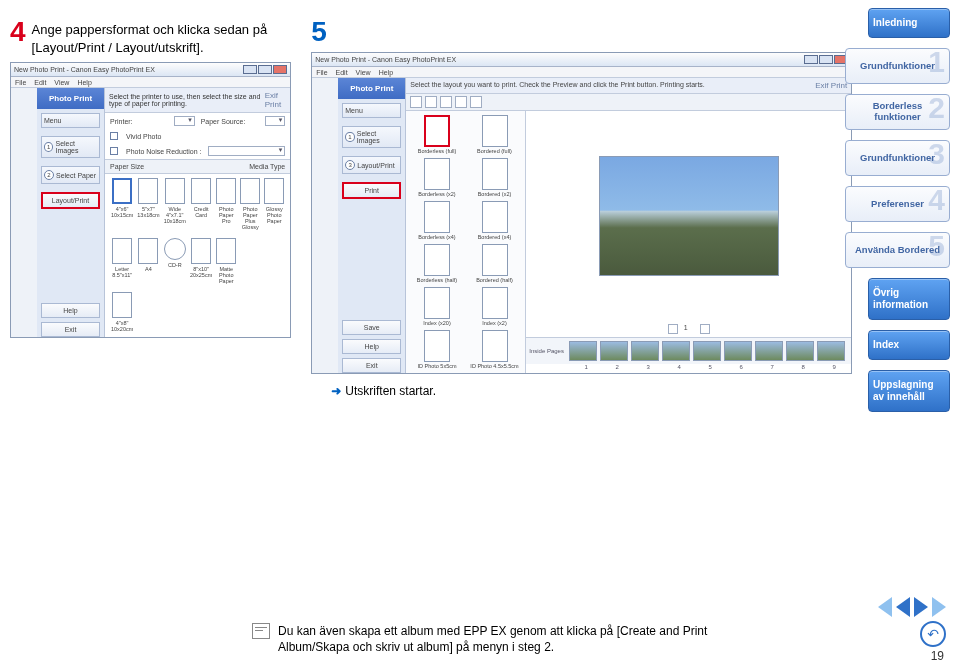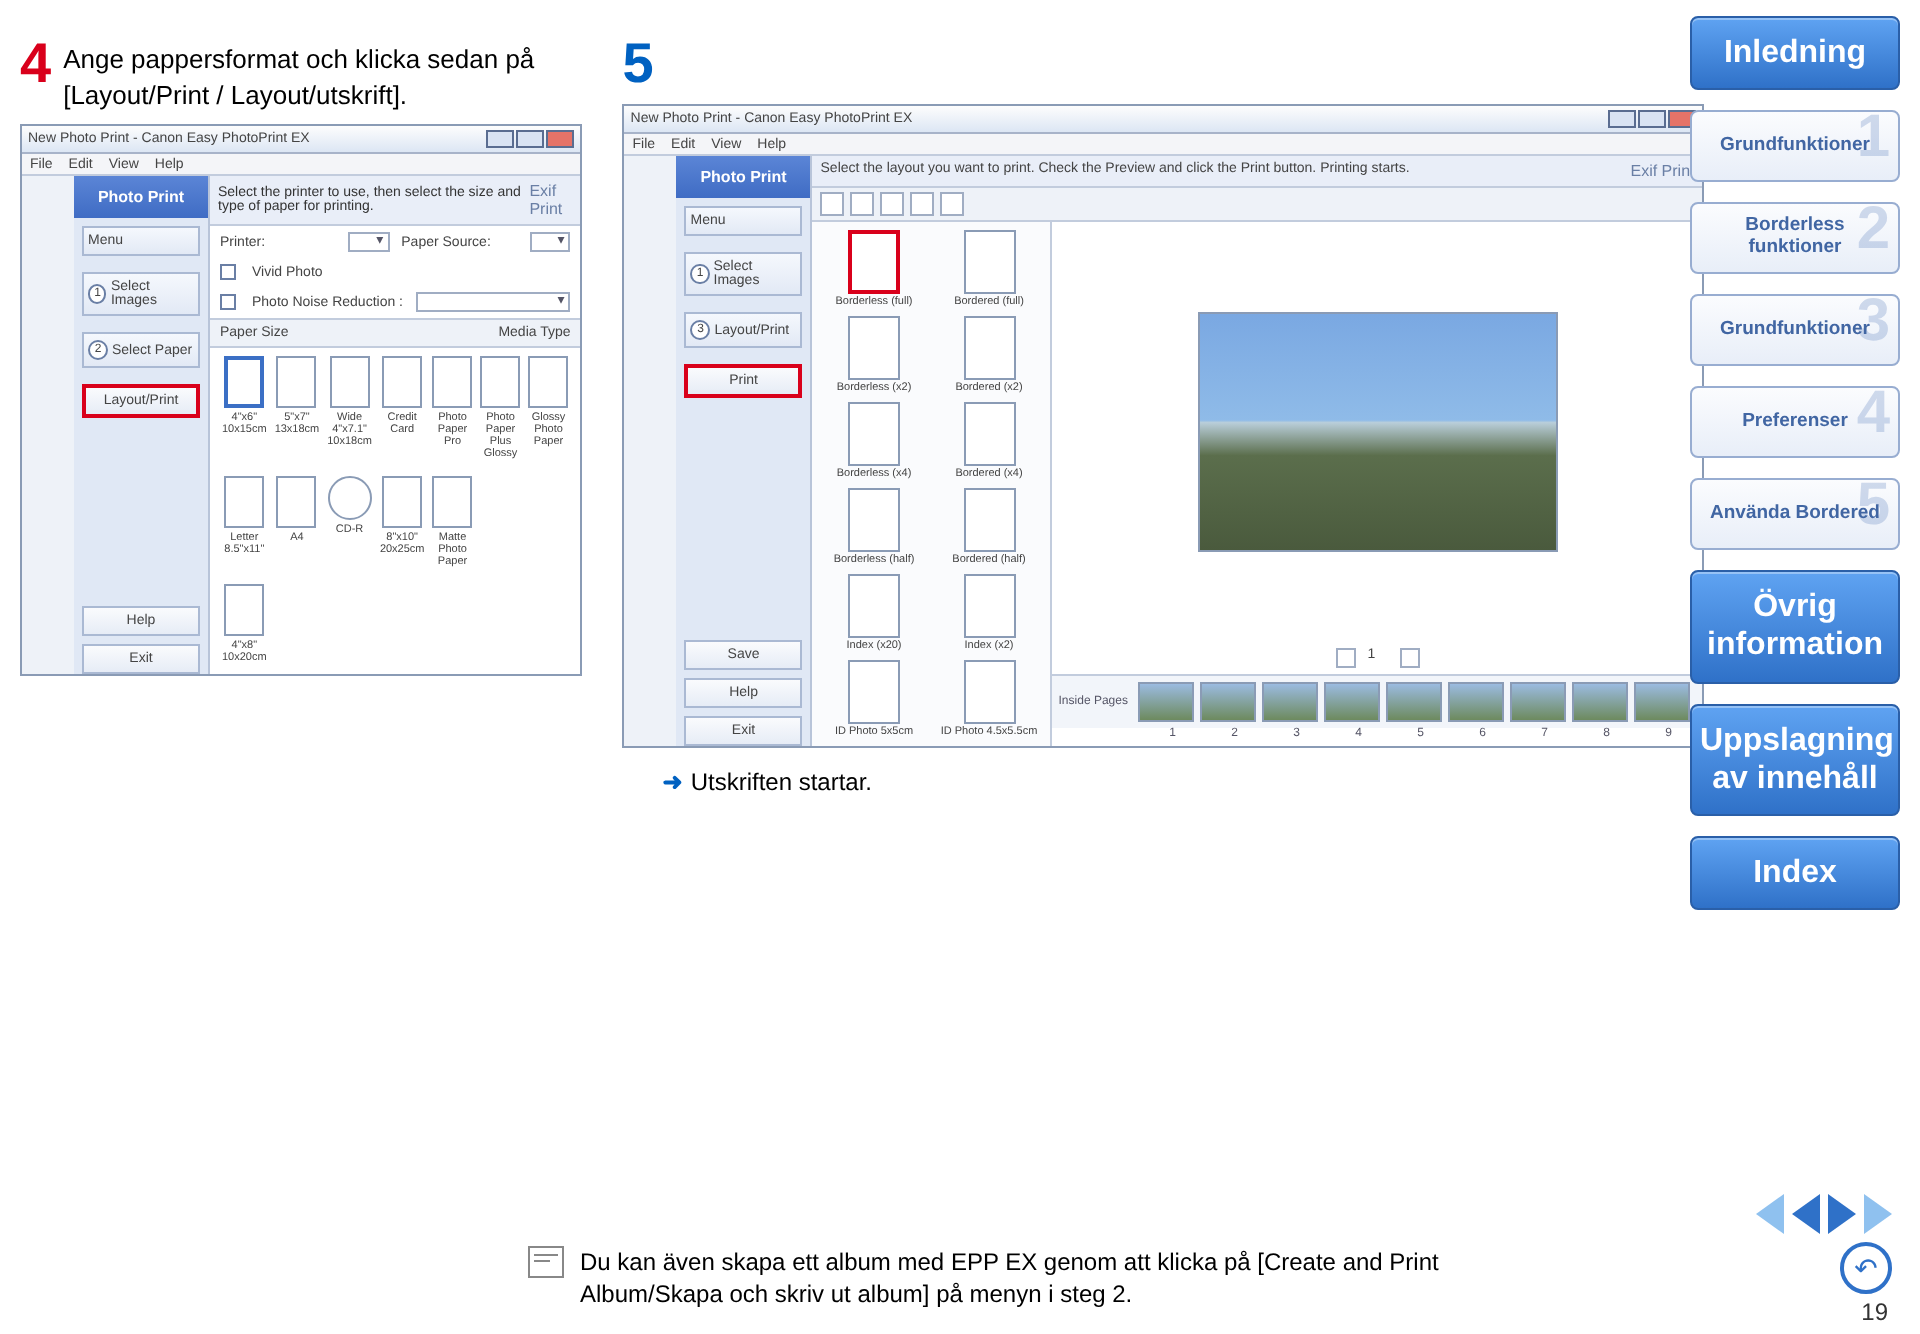--- a/index.html
+++ b/index.html
@@ -167,24 +167,25 @@
     position: absolute;
     right: 10px;
     top: 8px;
     width: 105px;
     display:flex; flex-direction:column; gap:10px;
   }
   .navbtn{
     background:linear-gradient(#5fa3f2,#2f71c8);
     border:1px solid #2a5fa8;
     border-radius:4px;
-    color:#fff; font-size:16px; font-weight:bold;
-    text-align:center; padding:8px 4px;
+    color:#fff; font-size:10px; font-weight:bold;
+    padding:8px 4px;
     line-height:1.2;
     box-shadow: inset 0 1px 0 rgba(255,255,255,.35);
+    margin-left: 23px;
   }
   .nav-num{
     background:linear-gradient(#fbfcfe,#e8eef8);
     border:1px solid #98add1;
     border-radius:4px;
     position:relative;
     padding:6px 4px 6px 4px;
     text-align:center;
     color:#4166a3; font-size:9.5px; font-weight:bold;
     line-height:1.15;
@@ -218,21 +219,21 @@
     border:2px solid #2f71c8; display:flex;align-items:center;justify-content:center;
     color:#2f71c8; font-size:14px;
   }
   .page-num{
     position:absolute; right:16px; bottom:4px; font-size:12px; color:#333;
   }
 
   
   .tip{
     position:absolute;
-    left: 264px; bottom: 12px;
+    left: 252px; bottom: 12px;
     width: 520px;
     display:flex; gap:8px;
     font-size:12px; line-height:1.35;
   }
   .tip-icon{
     width:18px;height:16px;border:1px solid #888; position:relative; flex-shrink:0;
   }
   .tip-icon::before{ content:""; position:absolute; left:2px; top:3px; right:2px; height:1px; background:#888;}
   .tip-icon::after{ content:""; position:absolute; left:2px; top:6px; right:6px; height:1px; background:#888;}
 </style>
@@ -536,22 +537,22 @@
     </div>
   <div class="nav-num">
       <span class="big">4</span>
       <span class="txt">Preferenser</span>
     </div>
   <div class="nav-num">
       <span class="big">5</span>
       <span class="txt">Använda Bordered</span>
     </div>
   <div class="navbtn">Övrig information</div>
+  <div class="navbtn">Index</div>
   <div class="navbtn">Uppslagning av innehåll</div>
-  <div class="navbtn">Index</div>
 </div>
 
 <div class="pager-ctrls">
   <div class="tri l"></div>
   <div class="tri l2"></div>
   <div class="tri r2"></div>
   <div class="tri r"></div>
 </div>
 <div class="undo">↶</div>
 <div class="page-num">19</div>

